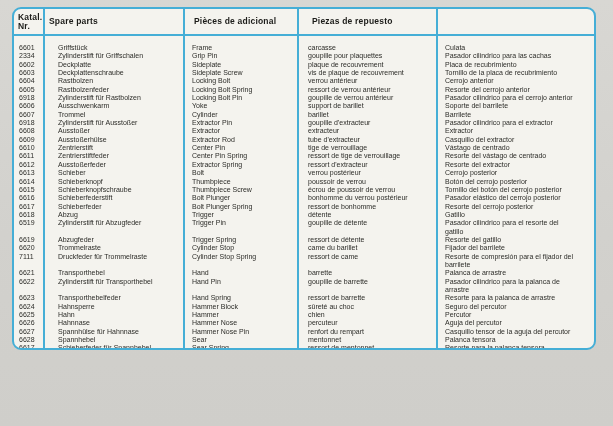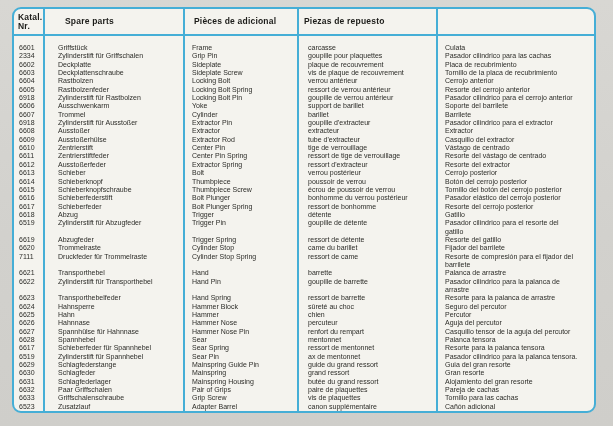--- a/index.html
+++ b/index.html
@@ -10,21 +10,21 @@
     position:relative;
     overflow:hidden;
   }
   .page{
     position:absolute;inset:0;
     background:linear-gradient(180deg,#d8d7d3 0%,#d2d1cd 55%,#cfceca 100%);
   }
   .panel{
     position:absolute;
     left:12px;top:7px;
-    width:584px;height:406px;
+    width:584px;height:343px;
     background:#f4f3ee;
     border:2px solid #45aed6;
     border-radius:9px;
     box-sizing:border-box;
     overflow:hidden;
   }
   .vline{
     position:absolute;top:0;bottom:0;width:2px;
     background:#45aed6;
   }
@@ -44,23 +44,23 @@
   .hcell{
     font-weight:bold;
     font-size:8.5px;
     color:#1c1c19;
     letter-spacing:.2px;
     white-space:pre-line;
     line-height:9px;
   }
   .h-nr{padding-left:4px;}
   .h-de{padding-left:15px;}
-  .h-en{padding-left:22px;}
+  .h-en{padding-left:6px;}
   .h-fr{padding-left:11px;}
-  .h-es{padding-left:7px;}
+  .h-es{padding-left:15px;}
   .rows{
     padding-top:8px;
   }
   .row{
     align-items:start;
   }
   .cell{
     font-size:7px;
     line-height:8.35px;
     color:#2c2c28;

